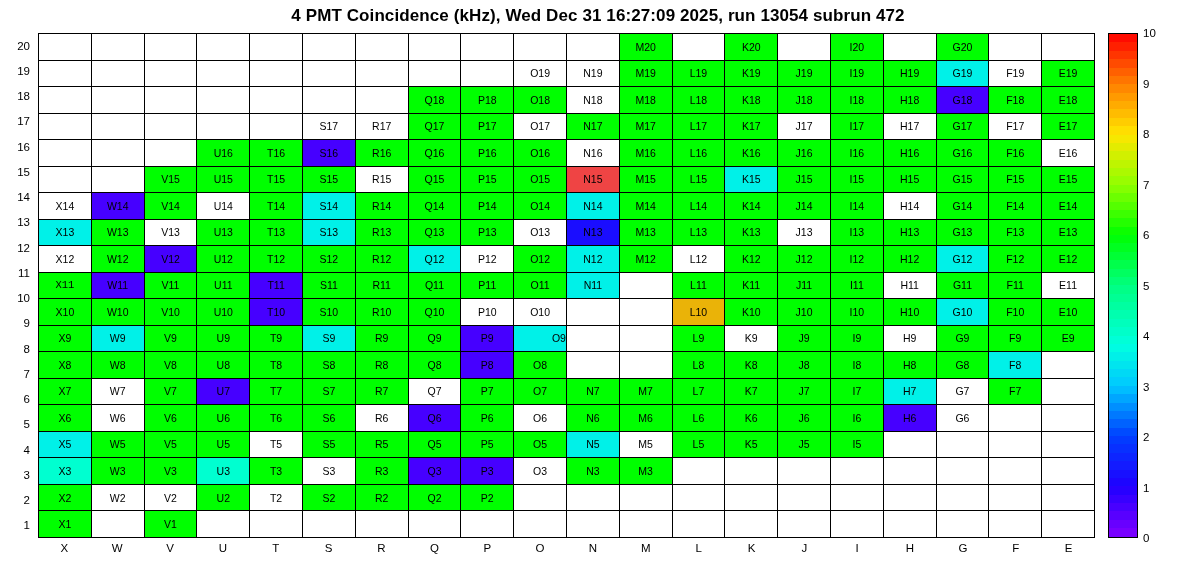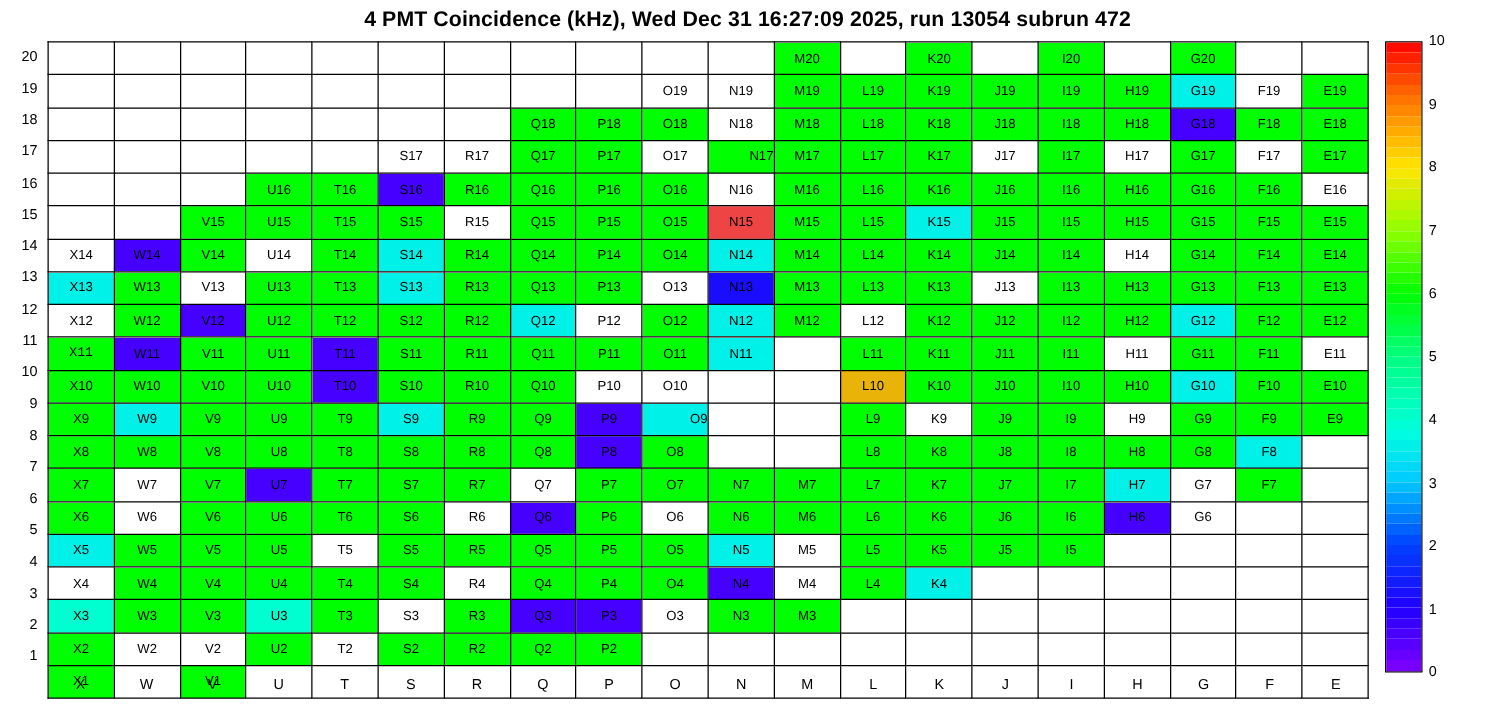--- a/index.html
+++ b/index.html
@@ -221,21 +221,21 @@
             <td style="background: rgb(255, 255, 255);"></td>
             <td style="background: rgb(255, 255, 255);"></td>
             <td style="background: rgb(255, 255, 255);"></td>
             <td style="background: rgb(255, 255, 255);"></td>
             <td style="background: rgb(255, 255, 255);"></td>
             <td style="background: rgb(255, 255, 255);">S17</td>
             <td style="background: rgb(255, 255, 255);">R17</td>
             <td style="background: rgb(0, 255, 0);">Q17</td>
             <td style="background: rgb(0, 255, 0);">P17</td>
             <td style="background: rgb(255, 255, 255);">O17</td>
-            <td style="background: rgb(0, 255, 0); text-align: right;">N17</td>
+            <td style="background: rgb(0, 255, 0);">N17</td>
             <td style="background: rgb(0, 255, 0);">M17</td>
             <td style="background: rgb(0, 255, 0);">L17</td>
             <td style="background: rgb(0, 255, 0);">K17</td>
             <td style="background: rgb(255, 255, 255);">J17</td>
             <td style="background: rgb(0, 255, 0);">I17</td>
             <td style="background: rgb(255, 255, 255);">H17</td>
             <td style="background: rgb(0, 255, 0);">G17</td>
             <td style="background: rgb(255, 255, 255);">F17</td>
             <td style="background: rgb(0, 255, 0);">E17</td>
           </tr>
@@ -491,42 +491,20 @@
             <td style="background: rgb(0, 255, 0);">R5</td>
             <td style="background: rgb(0, 255, 0);">Q5</td>
             <td style="background: rgb(0, 255, 0);">P5</td>
             <td style="background: rgb(0, 255, 0);">O5</td>
             <td style="background: rgb(0, 241, 232);">N5</td>
             <td style="background: rgb(255, 255, 255);">M5</td>
             <td style="background: rgb(0, 255, 0);">L5</td>
             <td style="background: rgb(0, 255, 0);">K5</td>
             <td style="background: rgb(0, 255, 0);">J5</td>
             <td style="background: rgb(0, 255, 0);">I5</td>
-            <td style="background: rgb(255, 255, 255);"></td>
-            <td style="background: rgb(255, 255, 255);"></td>
-            <td style="background: rgb(255, 255, 255);"></td>
-            <td style="background: rgb(255, 255, 255);"></td>
-          </tr>
-          <tr>
-            <td style="background: rgb(255, 255, 255);">X4</td>
-            <td style="background: rgb(0, 255, 0);">W4</td>
-            <td style="background: rgb(0, 255, 0);">V4</td>
-            <td style="background: rgb(0, 255, 0);">U4</td>
-            <td style="background: rgb(0, 255, 0);">T4</td>
-            <td style="background: rgb(0, 255, 0);">S4</td>
-            <td style="background: rgb(255, 255, 255);">R4</td>
-            <td style="background: rgb(0, 255, 0);">Q4</td>
-            <td style="background: rgb(0, 255, 0);">P4</td>
-            <td style="background: rgb(0, 255, 0);">O4</td>
-            <td style="background: rgb(70, 0, 255);">N4</td>
-            <td style="background: rgb(255, 255, 255);">M4</td>
-            <td style="background: rgb(0, 255, 0);">L4</td>
-            <td style="background: rgb(0, 241, 232);">K4</td>
-            <td style="background: rgb(255, 255, 255);"></td>
-            <td style="background: rgb(255, 255, 255);"></td>
             <td style="background: rgb(255, 255, 255);"></td>
             <td style="background: rgb(255, 255, 255);"></td>
             <td style="background: rgb(255, 255, 255);"></td>
             <td style="background: rgb(255, 255, 255);"></td>
           </tr>
           <tr>
             <td style="background: rgb(0, 255, 208);">X3</td>
             <td style="background: rgb(0, 255, 0);">W3</td>
             <td style="background: rgb(0, 255, 0);">V3</td>
             <td style="background: rgb(0, 255, 208);">U3</td>

